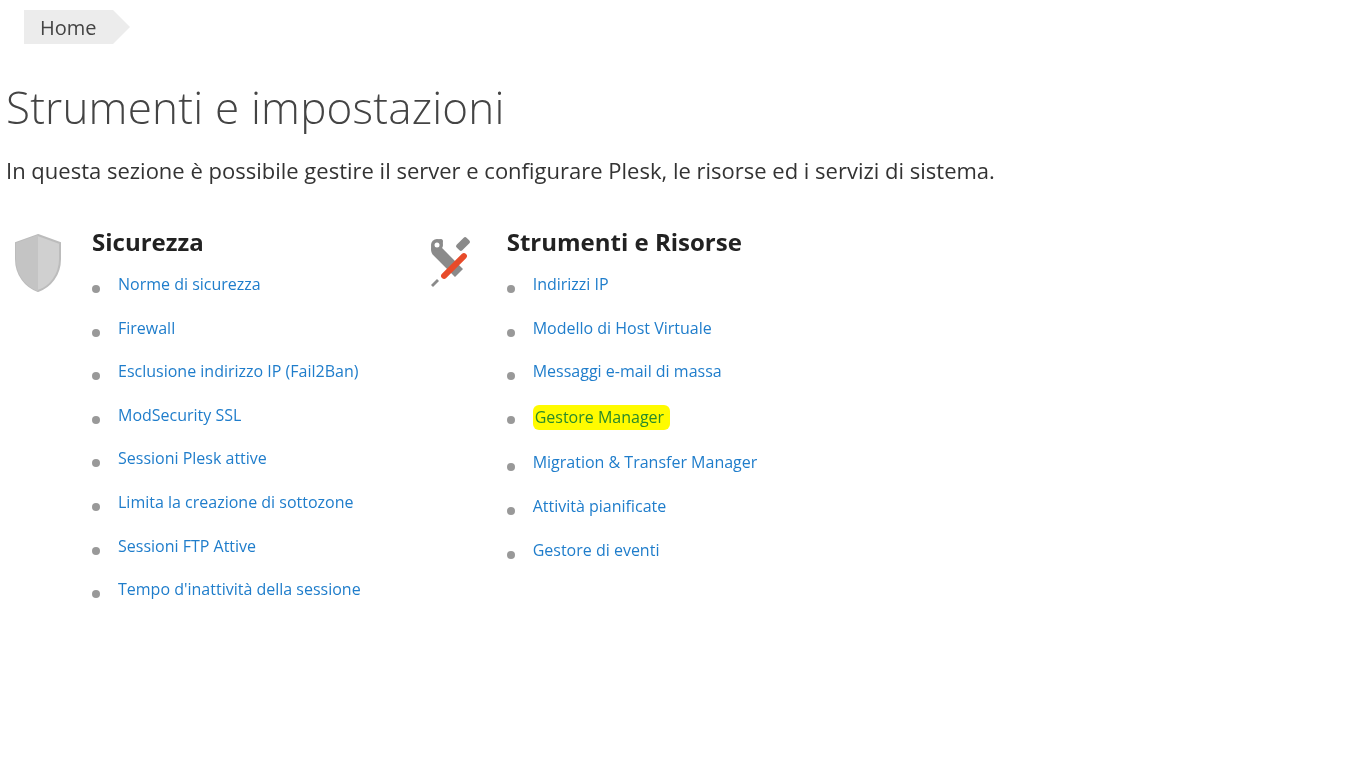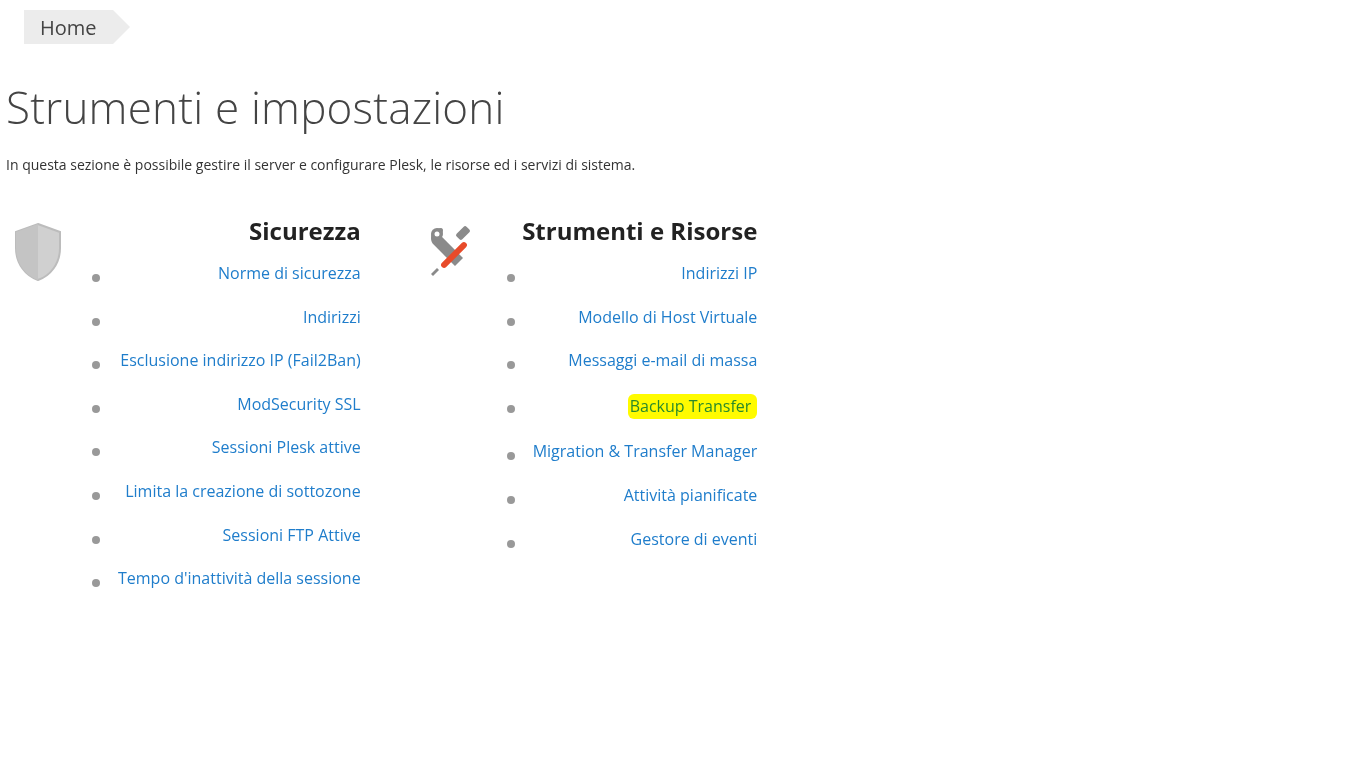--- a/index.html
+++ b/index.html
@@ -44,21 +44,21 @@
       border-left: 17px solid #ececec;
     }
     h1.page-title {
       font-size: 44px;
       font-weight: 300;
       color: #444;
       margin: 14px 0 18px 6px;
       letter-spacing: 0.2px;
     }
     .page-desc {
-      font-size: 14px;
+      font-size: 22px;
       color: #333;
       margin: 0 0 40px 6px;
       font-weight: 400;
     }
     .columns {
       display: flex;
       gap: 60px;
       padding-left: 6px;
     }
     .section {
@@ -68,21 +68,20 @@
       max-width: 640px;
     }
     .section-icon {
       flex: 0 0 64px;
       width: 64px;
       height: 64px;
       margin-top: 6px;
     }
     .section-body {
       flex: 1;
-      text-align: right;
     }
     .section-title {
       font-size: 24px;
       font-weight: 700;
       color: #222;
       margin-bottom: 16px;
     }
     ul.link-list {
       list-style: none;
     }
@@ -134,21 +133,21 @@
     <div class="section-icon">
       <svg viewBox="0 0 64 64" width="64" height="64">
         <path d="M32 4 L54 12 V28 C54 44 44 56 32 60 C20 56 10 44 10 28 V12 Z" fill="#d0d0d0" stroke="#bcbcbc" stroke-width="2"></path>
         <path d="M32 4 L32 60 C20 56 10 44 10 28 V12 Z" fill="#c4c4c4"></path>
       </svg>
     </div>
     <div class="section-body">
       <div class="section-title">Sicurezza</div>
       <ul class="link-list">
         <li><a href="#" class="link-item">Norme di sicurezza</a></li>
-        <li><a href="#" class="link-item">Indirizzi</a></li>
+        <li><a href="#" class="link-item">Firewall</a></li>
         <li><a href="#" class="link-item">Esclusione indirizzo IP (Fail2Ban)</a></li>
         <li><a href="#" class="link-item">ModSecurity SSL</a></li>
         <li><a href="#" class="link-item">Sessioni Plesk attive</a></li>
         <li><a href="#" class="link-item">Limita la creazione di sottozone</a></li>
         <li><a href="#" class="link-item">Sessioni FTP Attive</a></li>
         <li><a href="#" class="link-item">Tempo d'inattività della sessione</a></li>
       </ul>
     </div>
   </div>
 
@@ -164,20 +163,20 @@
         <rect x="30" y="18" width="6" height="34" rx="3" fill="#e84b2a" transform="rotate(45 33 35)"></rect>
         <polygon points="10,54 16,48 18,50 12,56" fill="#8a8a8a"></polygon>
       </svg>
     </div>
     <div class="section-body">
       <div class="section-title">Strumenti e Risorse</div>
       <ul class="link-list">
         <li><a href="#" class="link-item">Indirizzi IP</a></li>
         <li><a href="#" class="link-item">Modello di Host Virtuale</a></li>
         <li><a href="#" class="link-item">Messaggi e-mail di massa</a></li>
-        <li><span class="highlight"><a href="#" class="link-item">Backup Transfer</a></span></li>
+        <li><span class="highlight"><a href="#" class="link-item">Gestore Manager</a></span></li>
         <li><a href="#" class="link-item">Migration &amp; Transfer Manager</a></li>
         <li><a href="#" class="link-item">Attività pianificate</a></li>
         <li><a href="#" class="link-item">Gestore di eventi</a></li>
       </ul>
     </div>
   </div>
 </div>
 
 </body></html>

